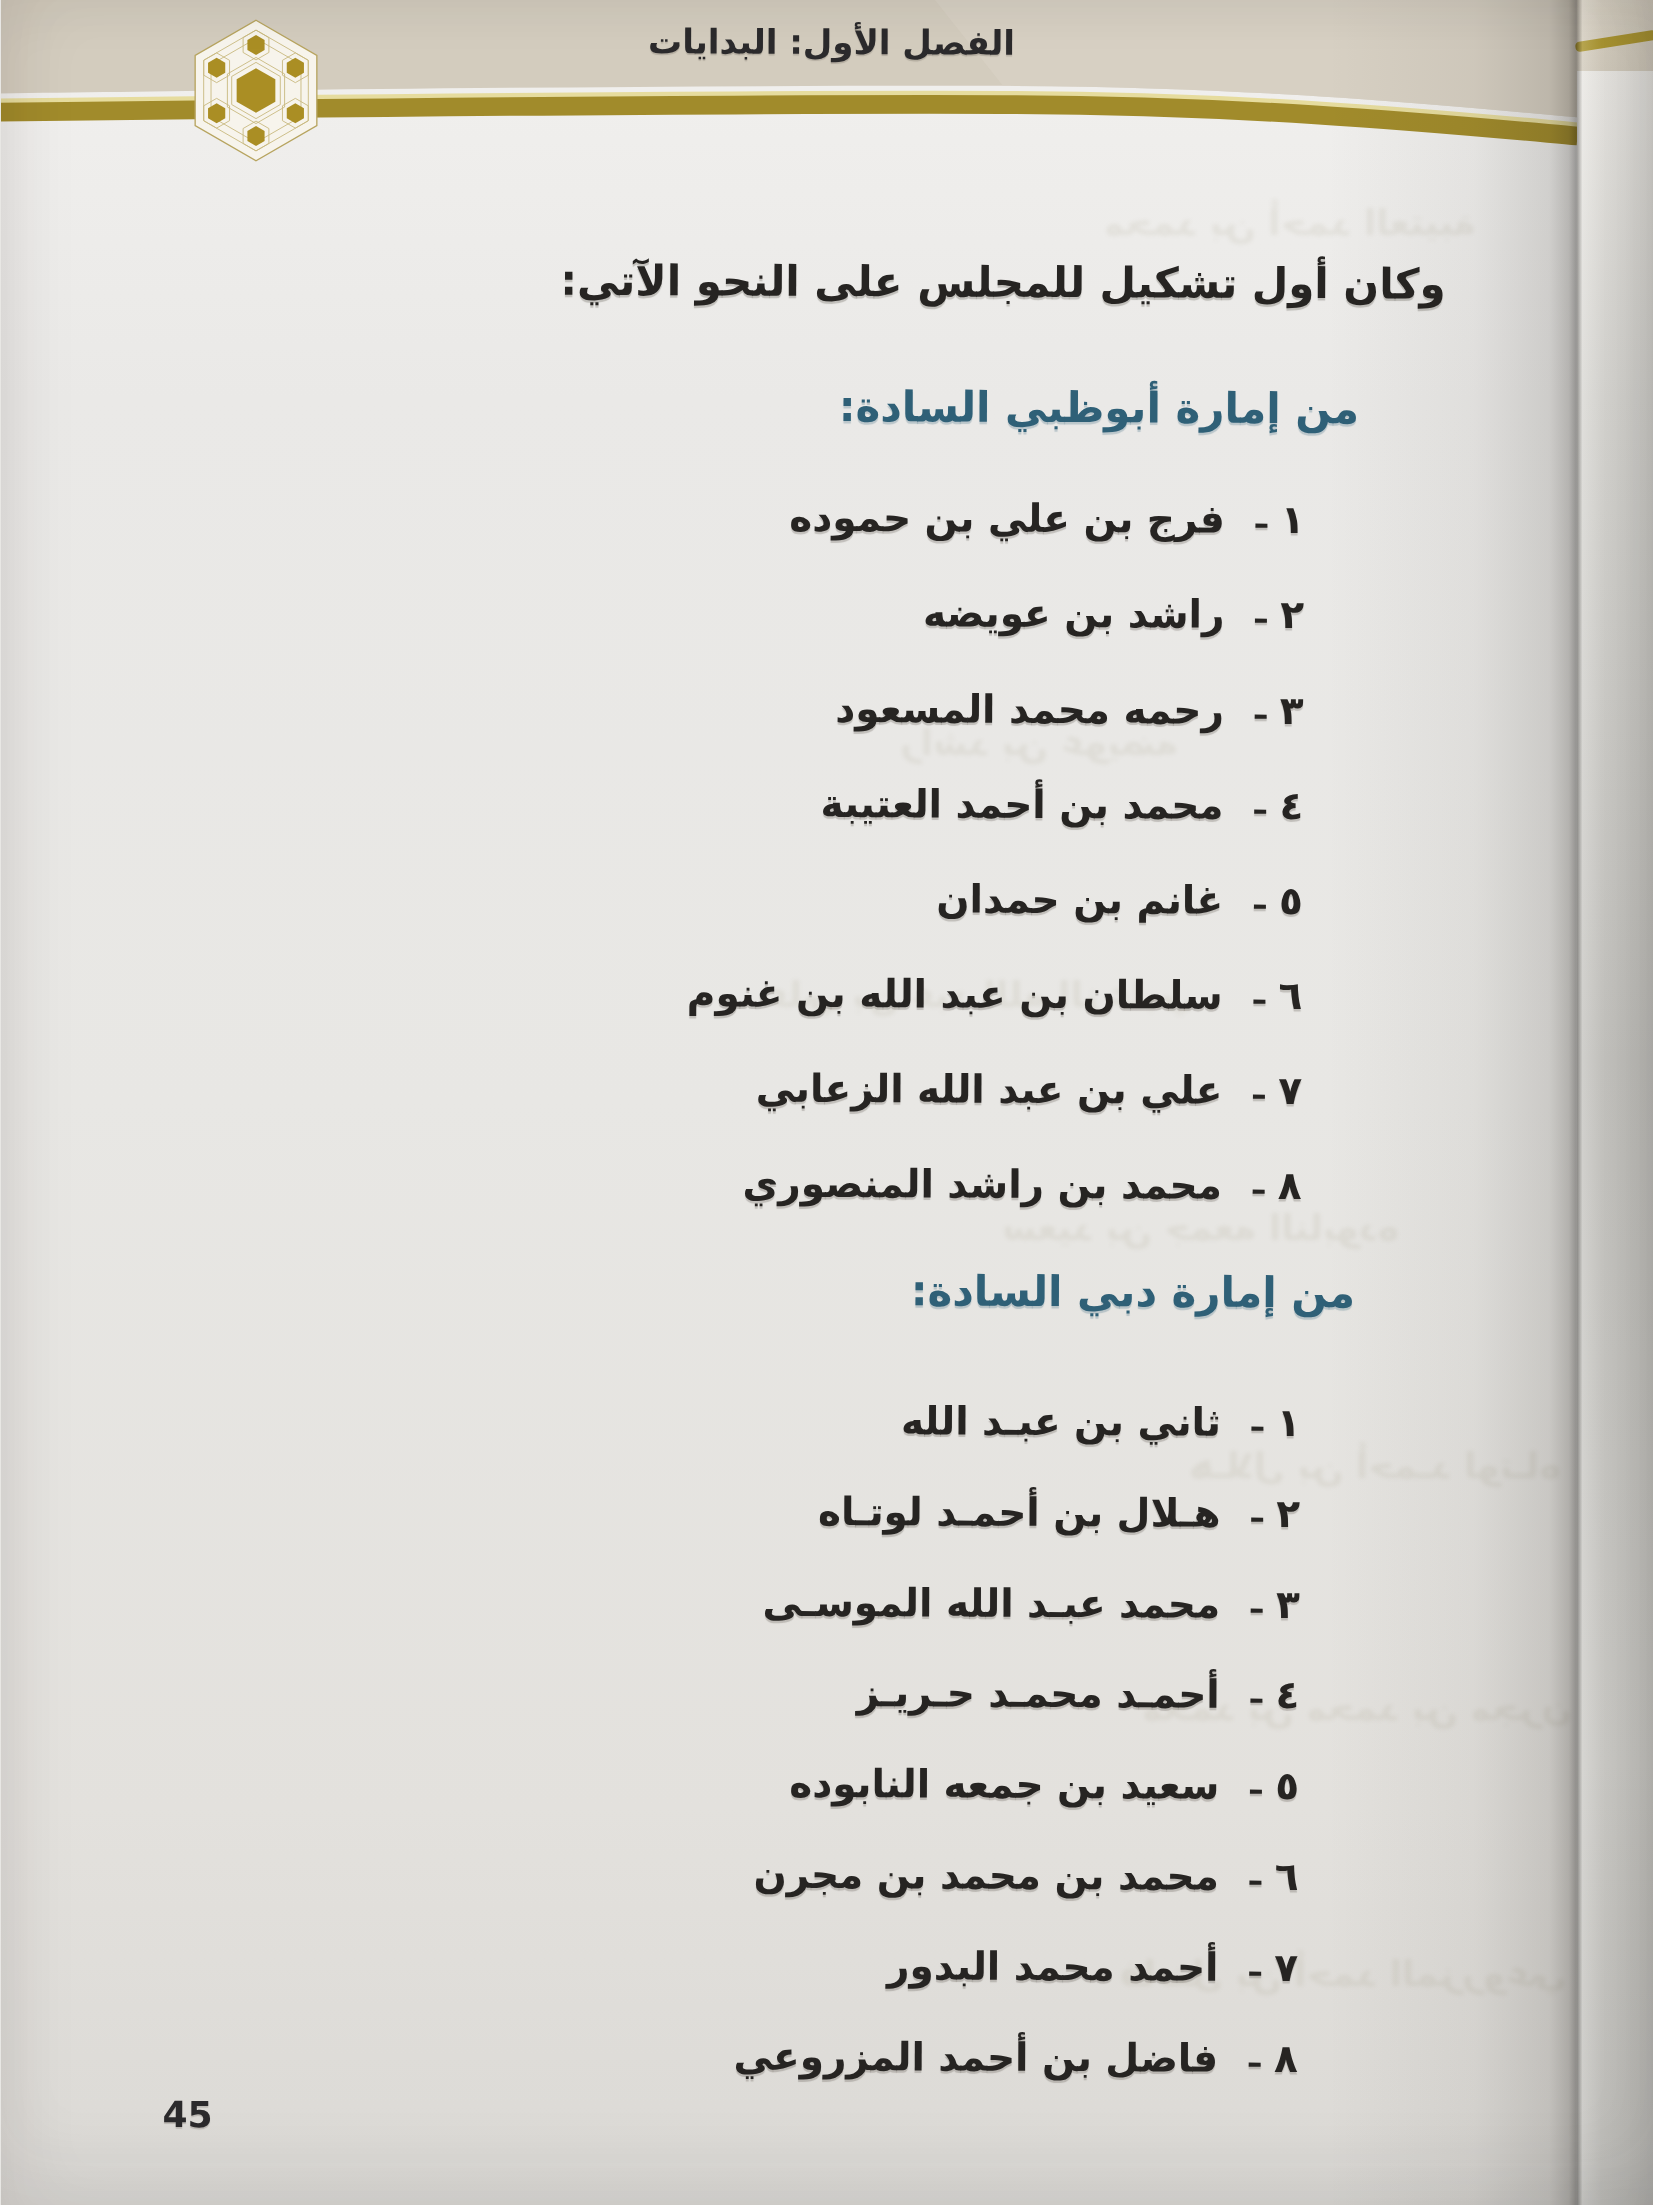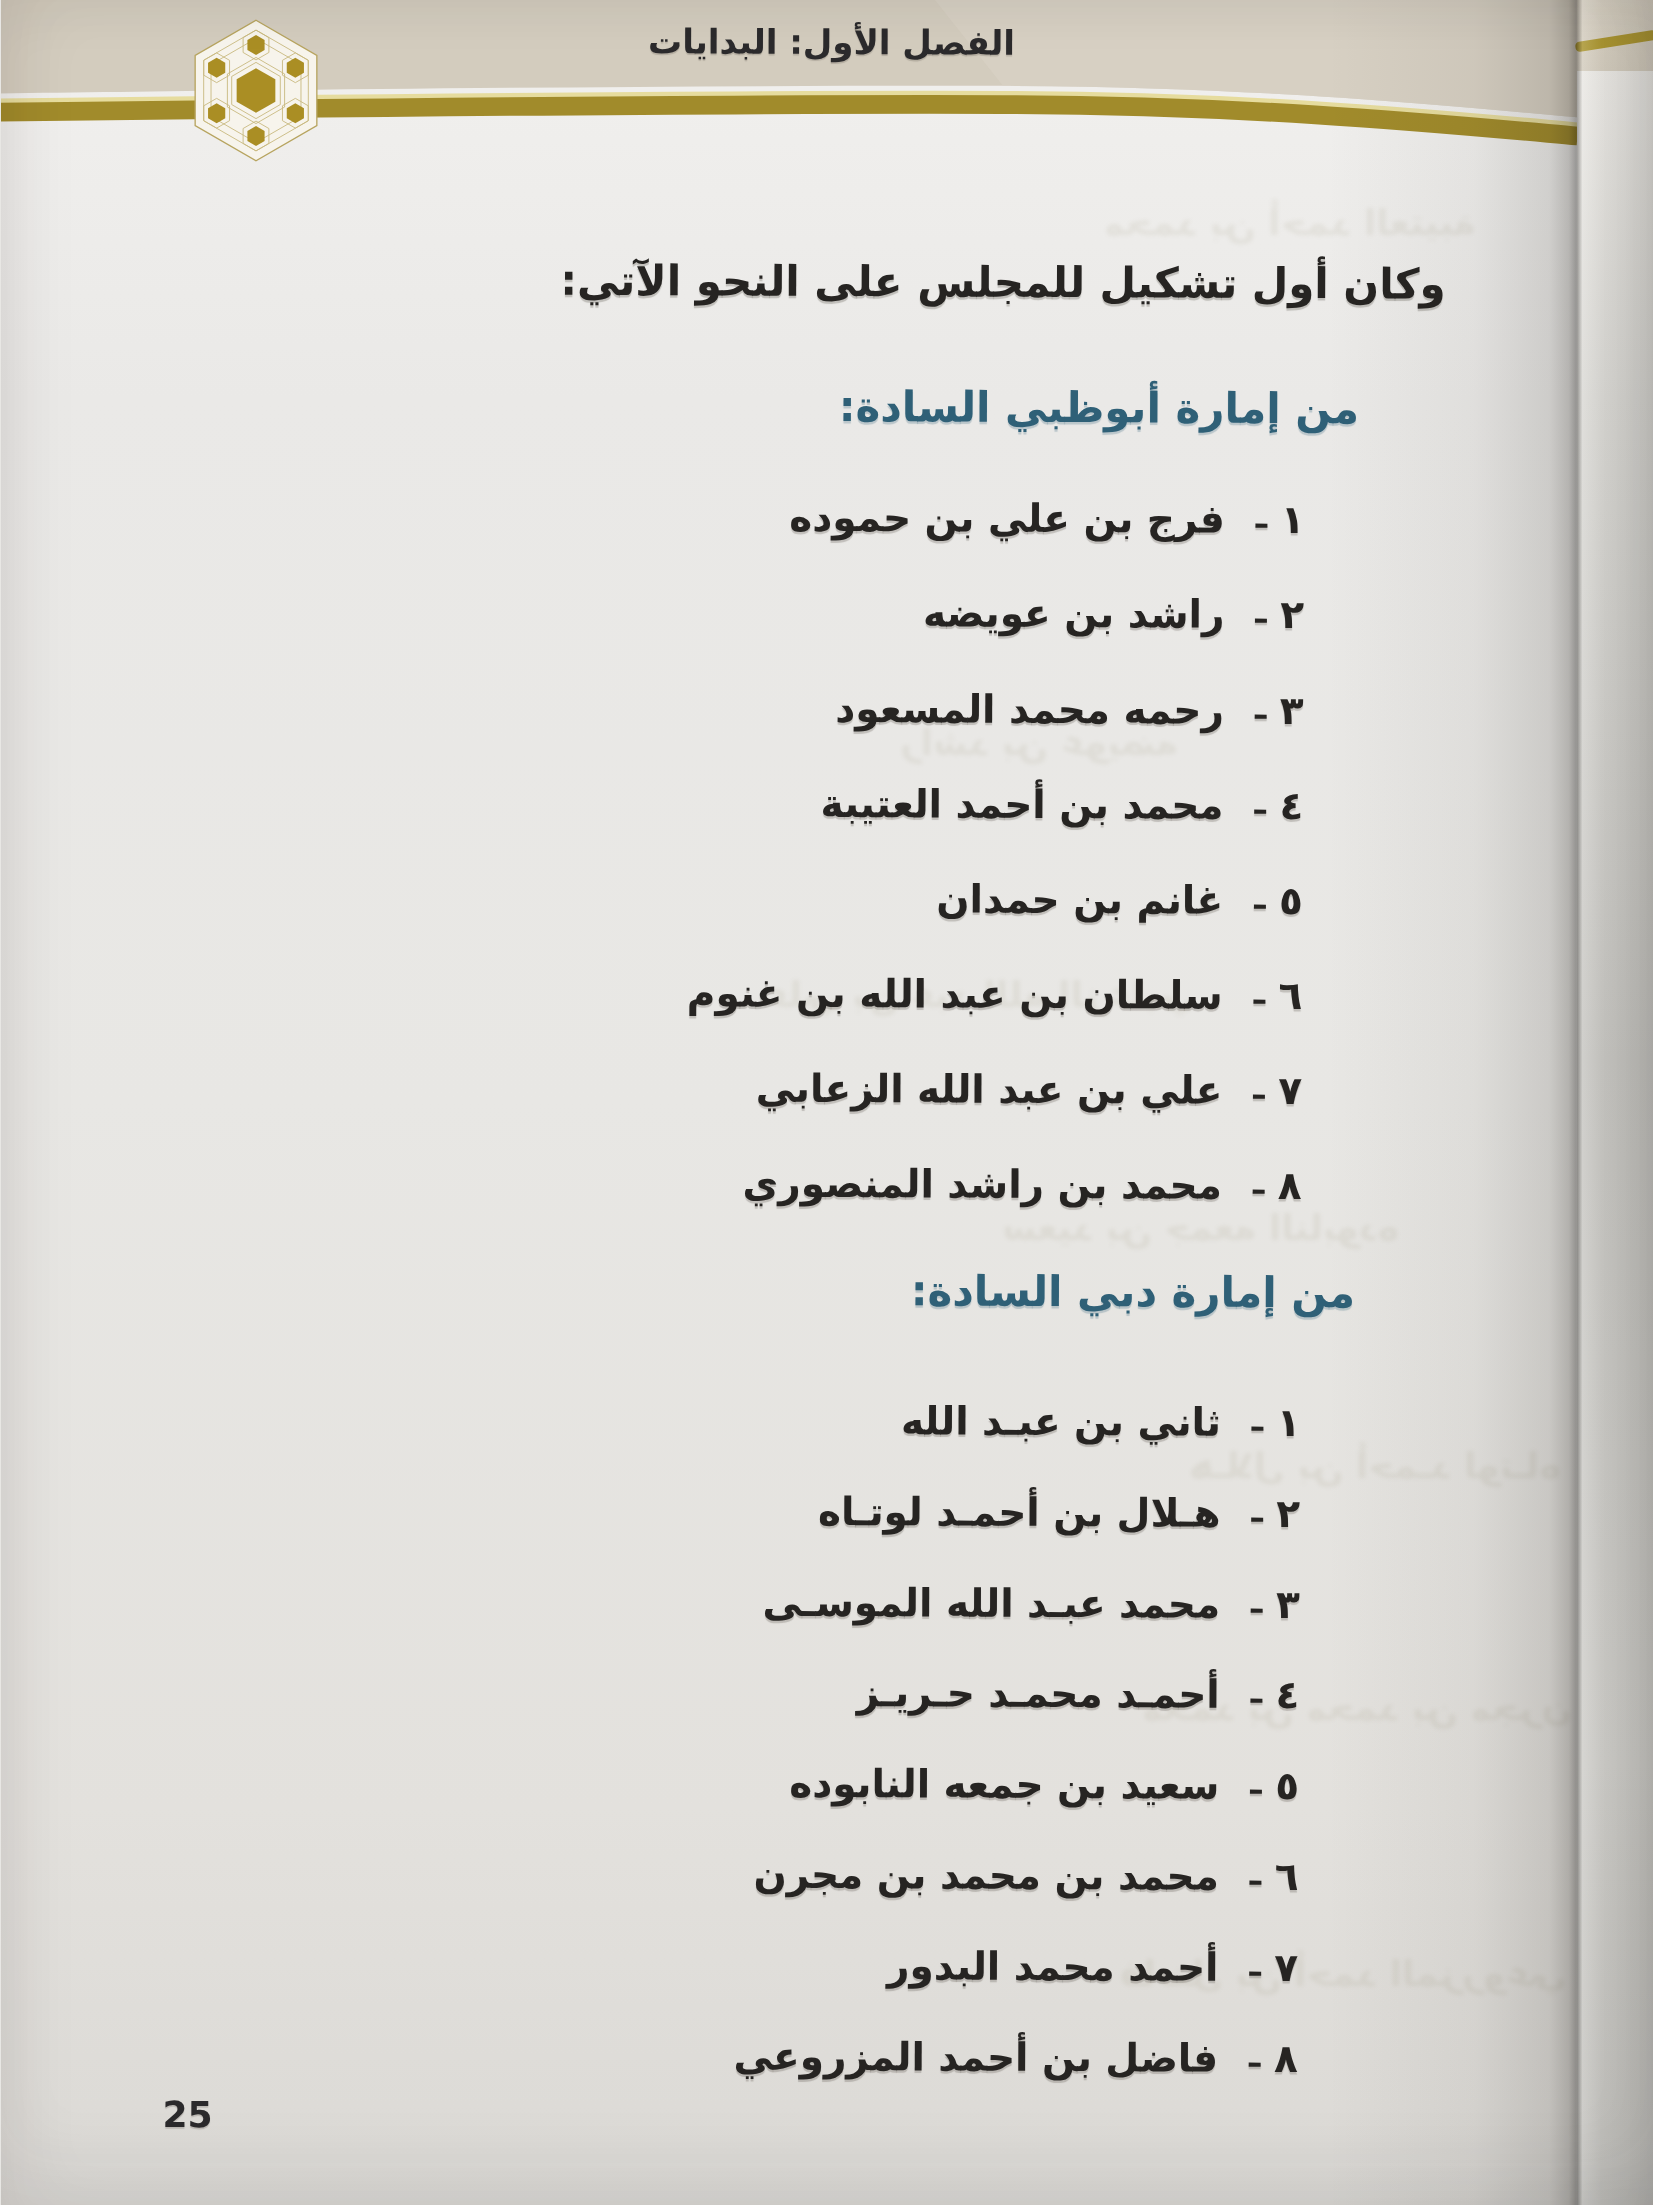--- a/index.html
+++ b/index.html
@@ -154,21 +154,21 @@
 
   <div class="member-row" style="top:1394px"><span class="member-num">١</span><span class="member-dash">ـ</span><span class="member-name">ثاني بن عبـد الله</span></div>
   <div class="member-row" style="top:1485px"><span class="member-num">٢</span><span class="member-dash">ـ</span><span class="member-name">هـلال بن أحمـد لوتـاه</span></div>
   <div class="member-row" style="top:1576px"><span class="member-num">٣</span><span class="member-dash">ـ</span><span class="member-name">محمد عبـد الله الموسـى</span></div>
   <div class="member-row" style="top:1666px"><span class="member-num">٤</span><span class="member-dash">ـ</span><span class="member-name">أحمـد محمـد حـريـز</span></div>
   <div class="member-row" style="top:1757px"><span class="member-num">٥</span><span class="member-dash">ـ</span><span class="member-name">سعيد بن جمعه النابوده</span></div>
   <div class="member-row" style="top:1848px"><span class="member-num">٦</span><span class="member-dash">ـ</span><span class="member-name">محمد بن محمد بن مجرن</span></div>
   <div class="member-row" style="top:1939px"><span class="member-num">٧</span><span class="member-dash">ـ</span><span class="member-name">أحمد محمد البدور</span></div>
   <div class="member-row" style="top:2030px"><span class="member-num">٨</span><span class="member-dash">ـ</span><span class="member-name">فاضل بن أحمد المزروعي</span></div>
 
-  <div class="page-number">25</div>
+  <div class="page-number">45</div>
 </div>
 
 <div class="adjacent-page-edge">
   <div class="adjacent-beige"></div>
   <div class="adjacent-gold"></div>
 </div>
 <div class="gutter-shade"></div>
 <div class="vignette"></div>
 
 

